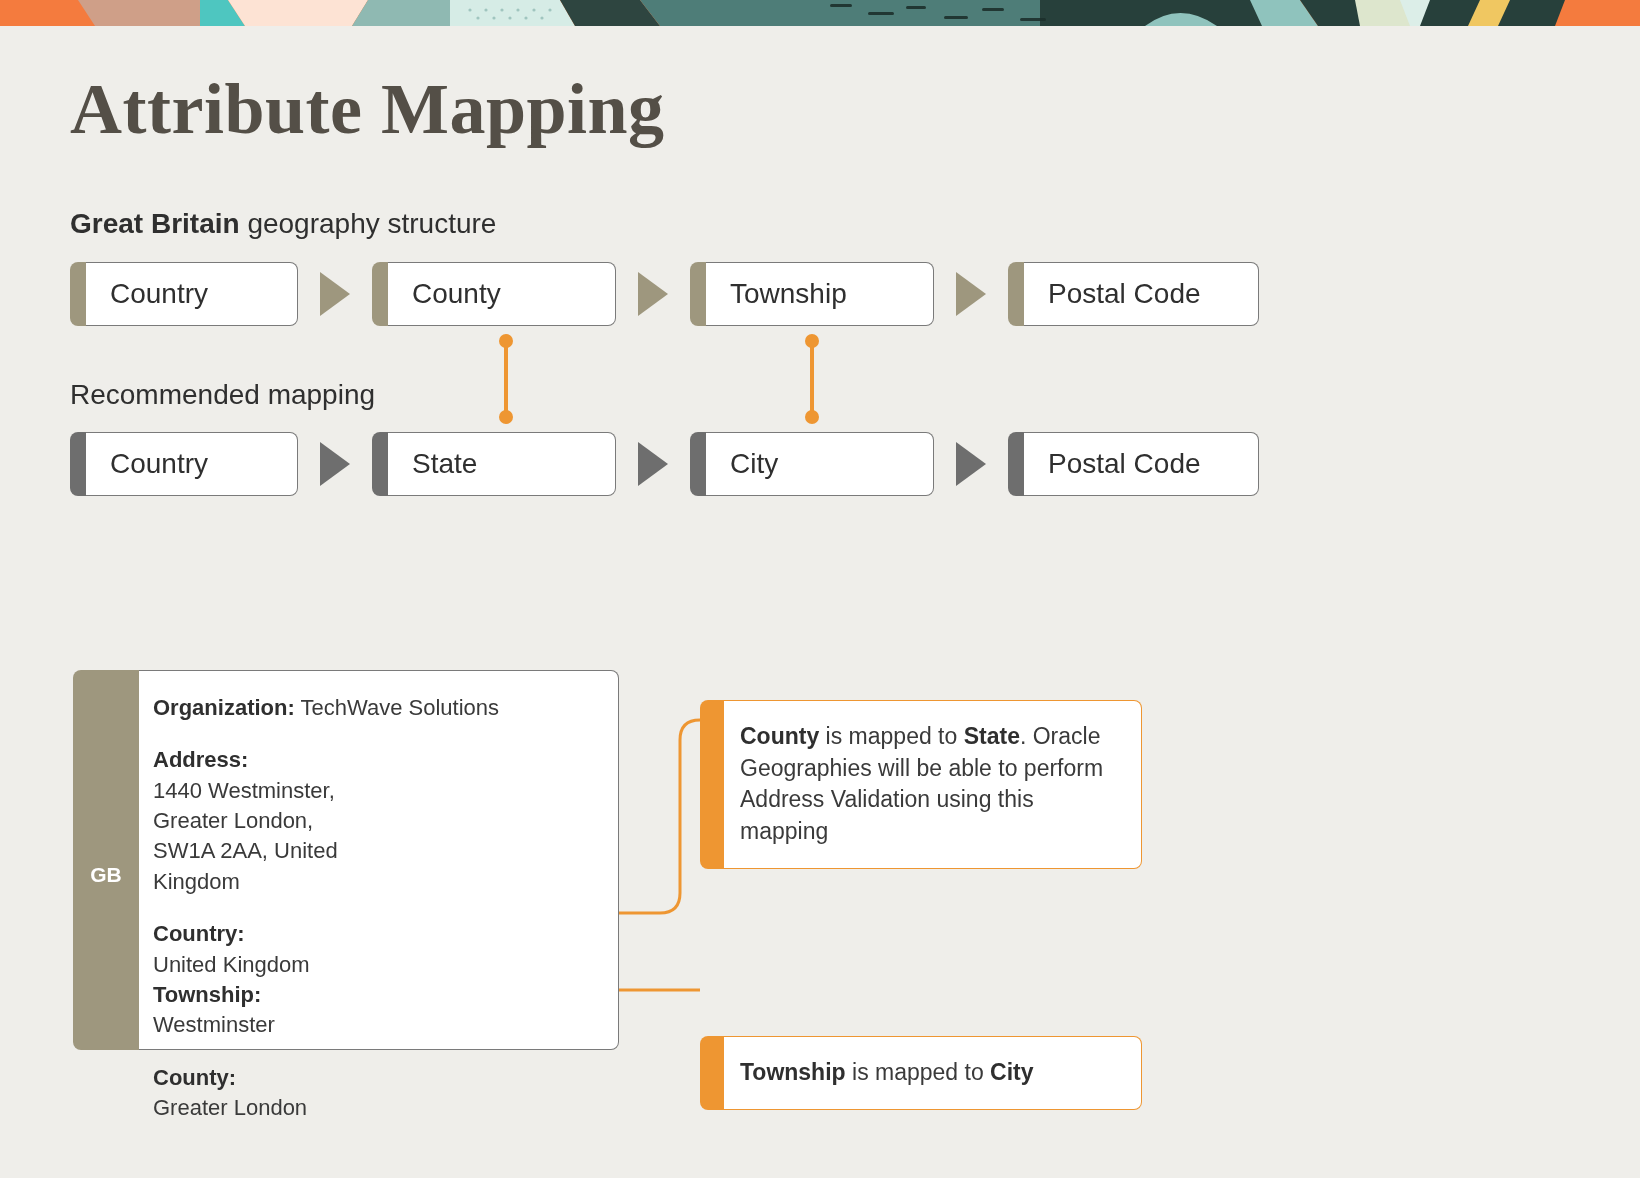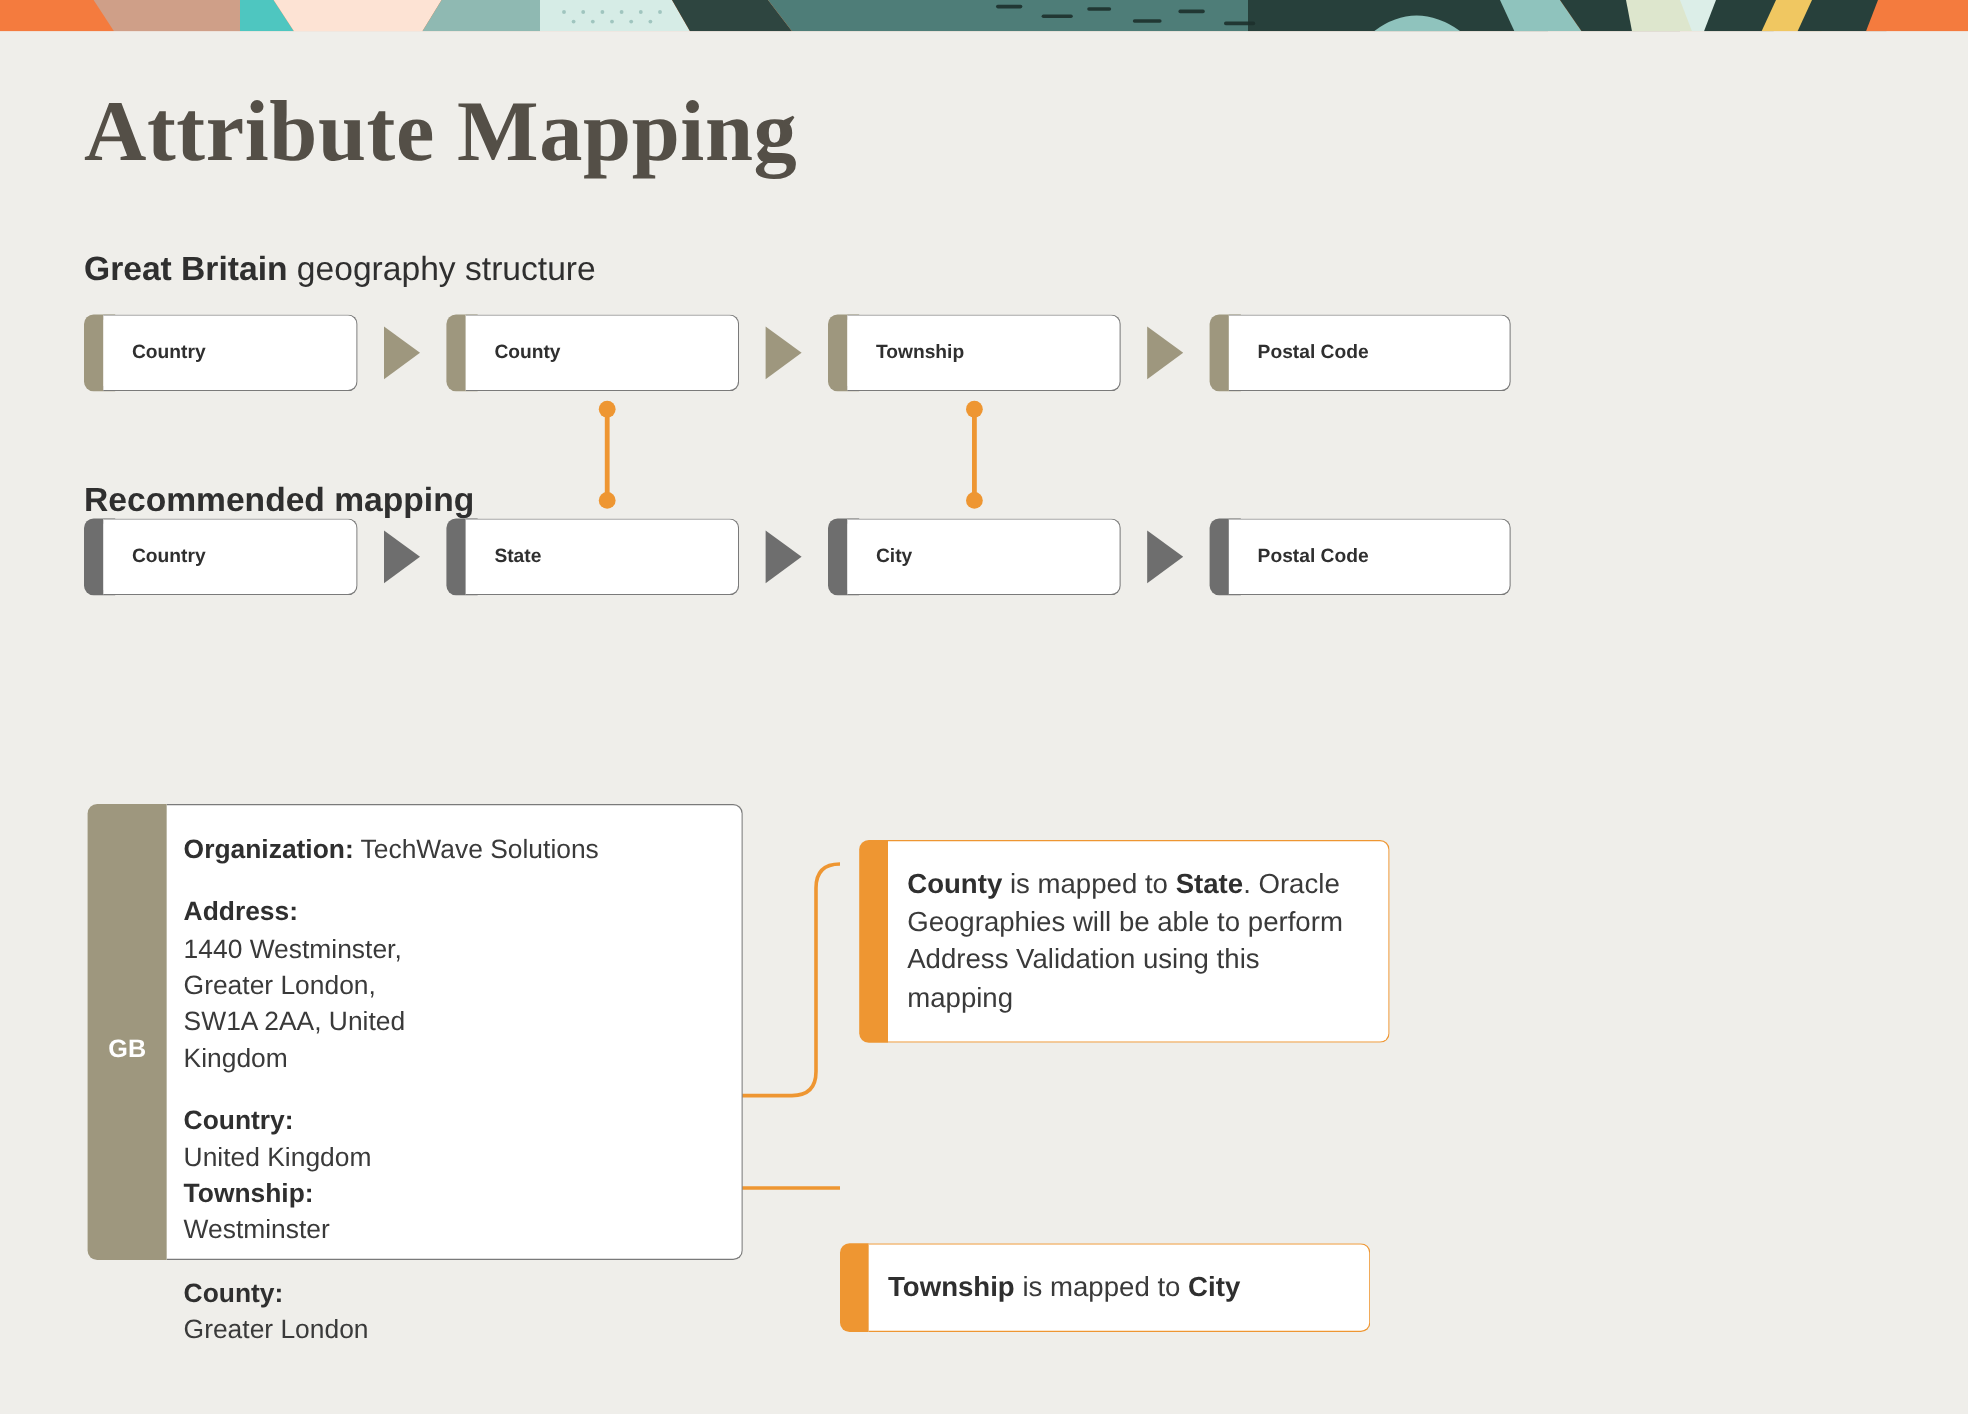--- a/index.html
+++ b/index.html
@@ -42,21 +42,21 @@
   
   .section-label {
     position: absolute;
     left: 70px;
     font-size: 28px;
     color: #2f2f2f;
     white-space: nowrap;
   }
   .section-label b { font-weight: bold; }
   #label-structure { top: 208px; }
-  #label-mapping   { top: 379px; font-weight: bold; margin-top: 22px; }
+  #label-mapping   { top: 379px; font-weight: normal; }
 
   
   .flow-row {
     position: absolute;
     left: 70px;
     height: 64px;
     display: flex;
     align-items: center;
   }
   #row-structure { top: 262px; }
@@ -83,22 +83,22 @@
     border-radius: 0 8px 8px 0;
     display: flex;
     align-items: center;
     padding-left: 24px;
     padding-right: 18px;
     margin-left: -10px;
     position: relative;
     z-index: 2;
   }
   .node .body span {
-    font-size: 16px;
-    font-weight: bold;
+    font-size: 28px;
+    font-weight: normal;
     color: #2f2f2f;
     white-space: nowrap;
   }
 
   .node.w-country .body { width: 212px; }
   .node.w-mid     .body { width: 228px; }
   .node.w-last    .body { width: 235px; }
 
   .arrow {
     width: 0; height: 0;
@@ -199,21 +199,21 @@
     border: 1.5px solid #ee9632;
     border-left: none;
     border-radius: 0 8px 8px 0;
     padding: 20px 22px 20px 16px;
     font-size: 23px;
     line-height: 1.38;
     color: #3a3a3a;
   }
   .callout .co-body b { font-weight: bold; color: #2f2f2f; }
 
-  #callout-county   { left: 700px; top: 700px;  width: 442px; margin-left: 16px; }
+  #callout-county   { left: 700px; top: 700px;  width: 442px; }
   #callout-township { left: 700px; top: 1036px; width: 442px; }
 
   
   #elbows {
     position: absolute;
     left: 0; top: 0;
     width: 1640px; height: 1178px;
     pointer-events: none;
   }
 </style>

